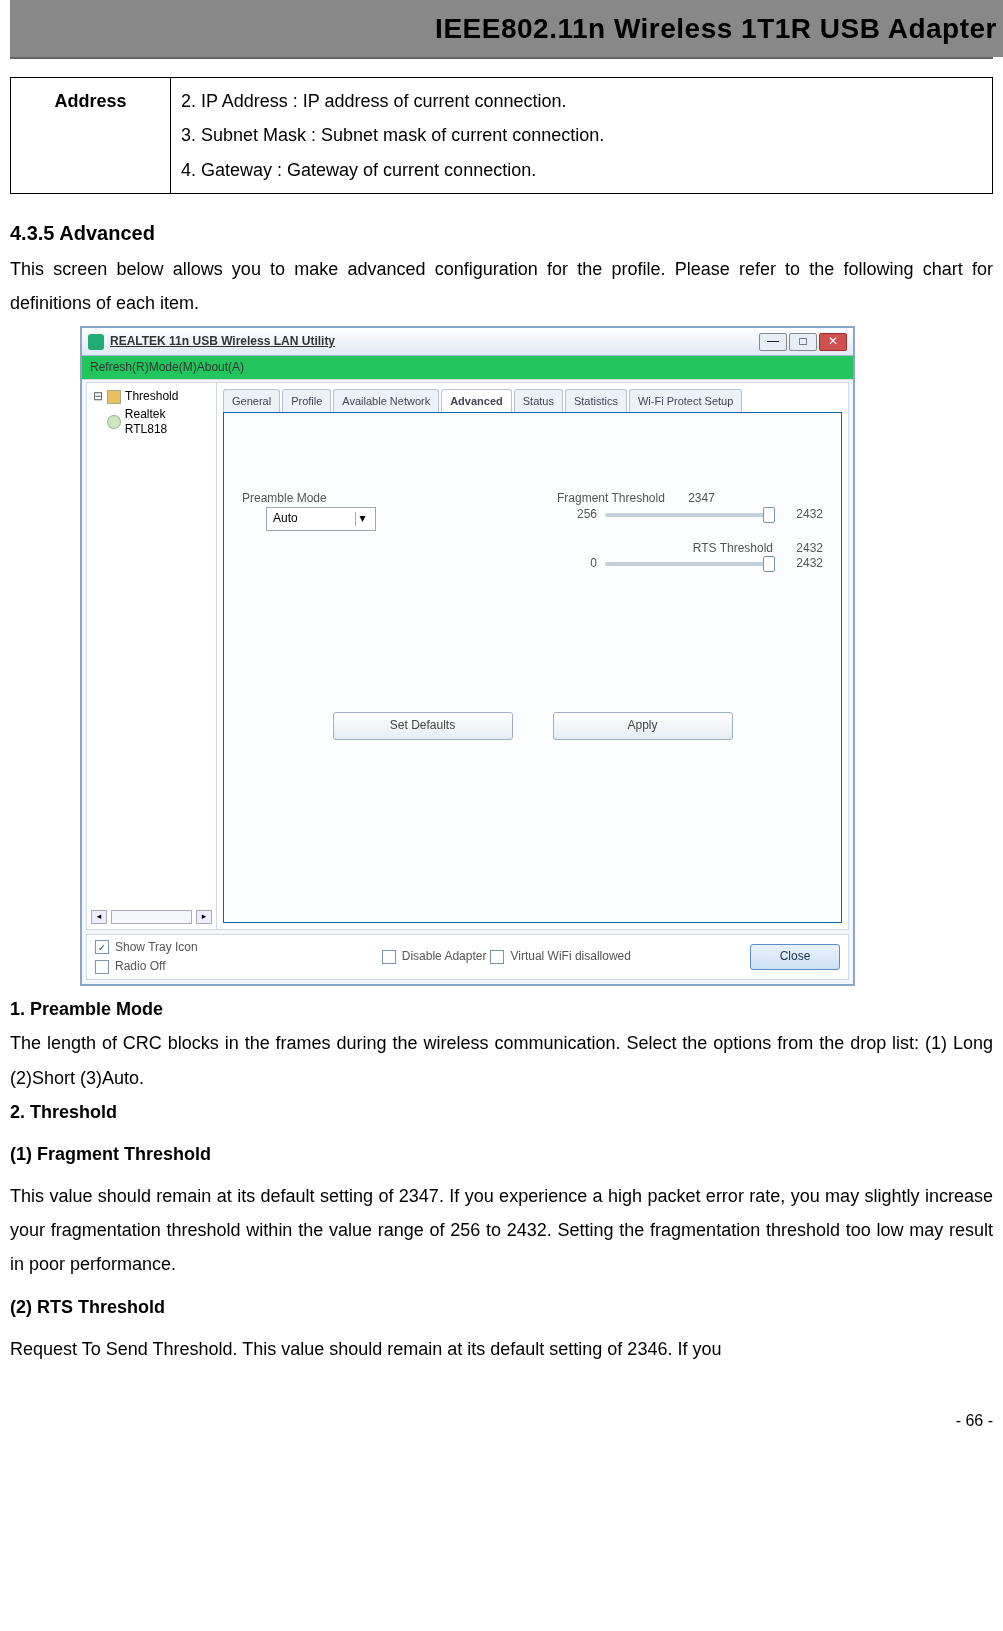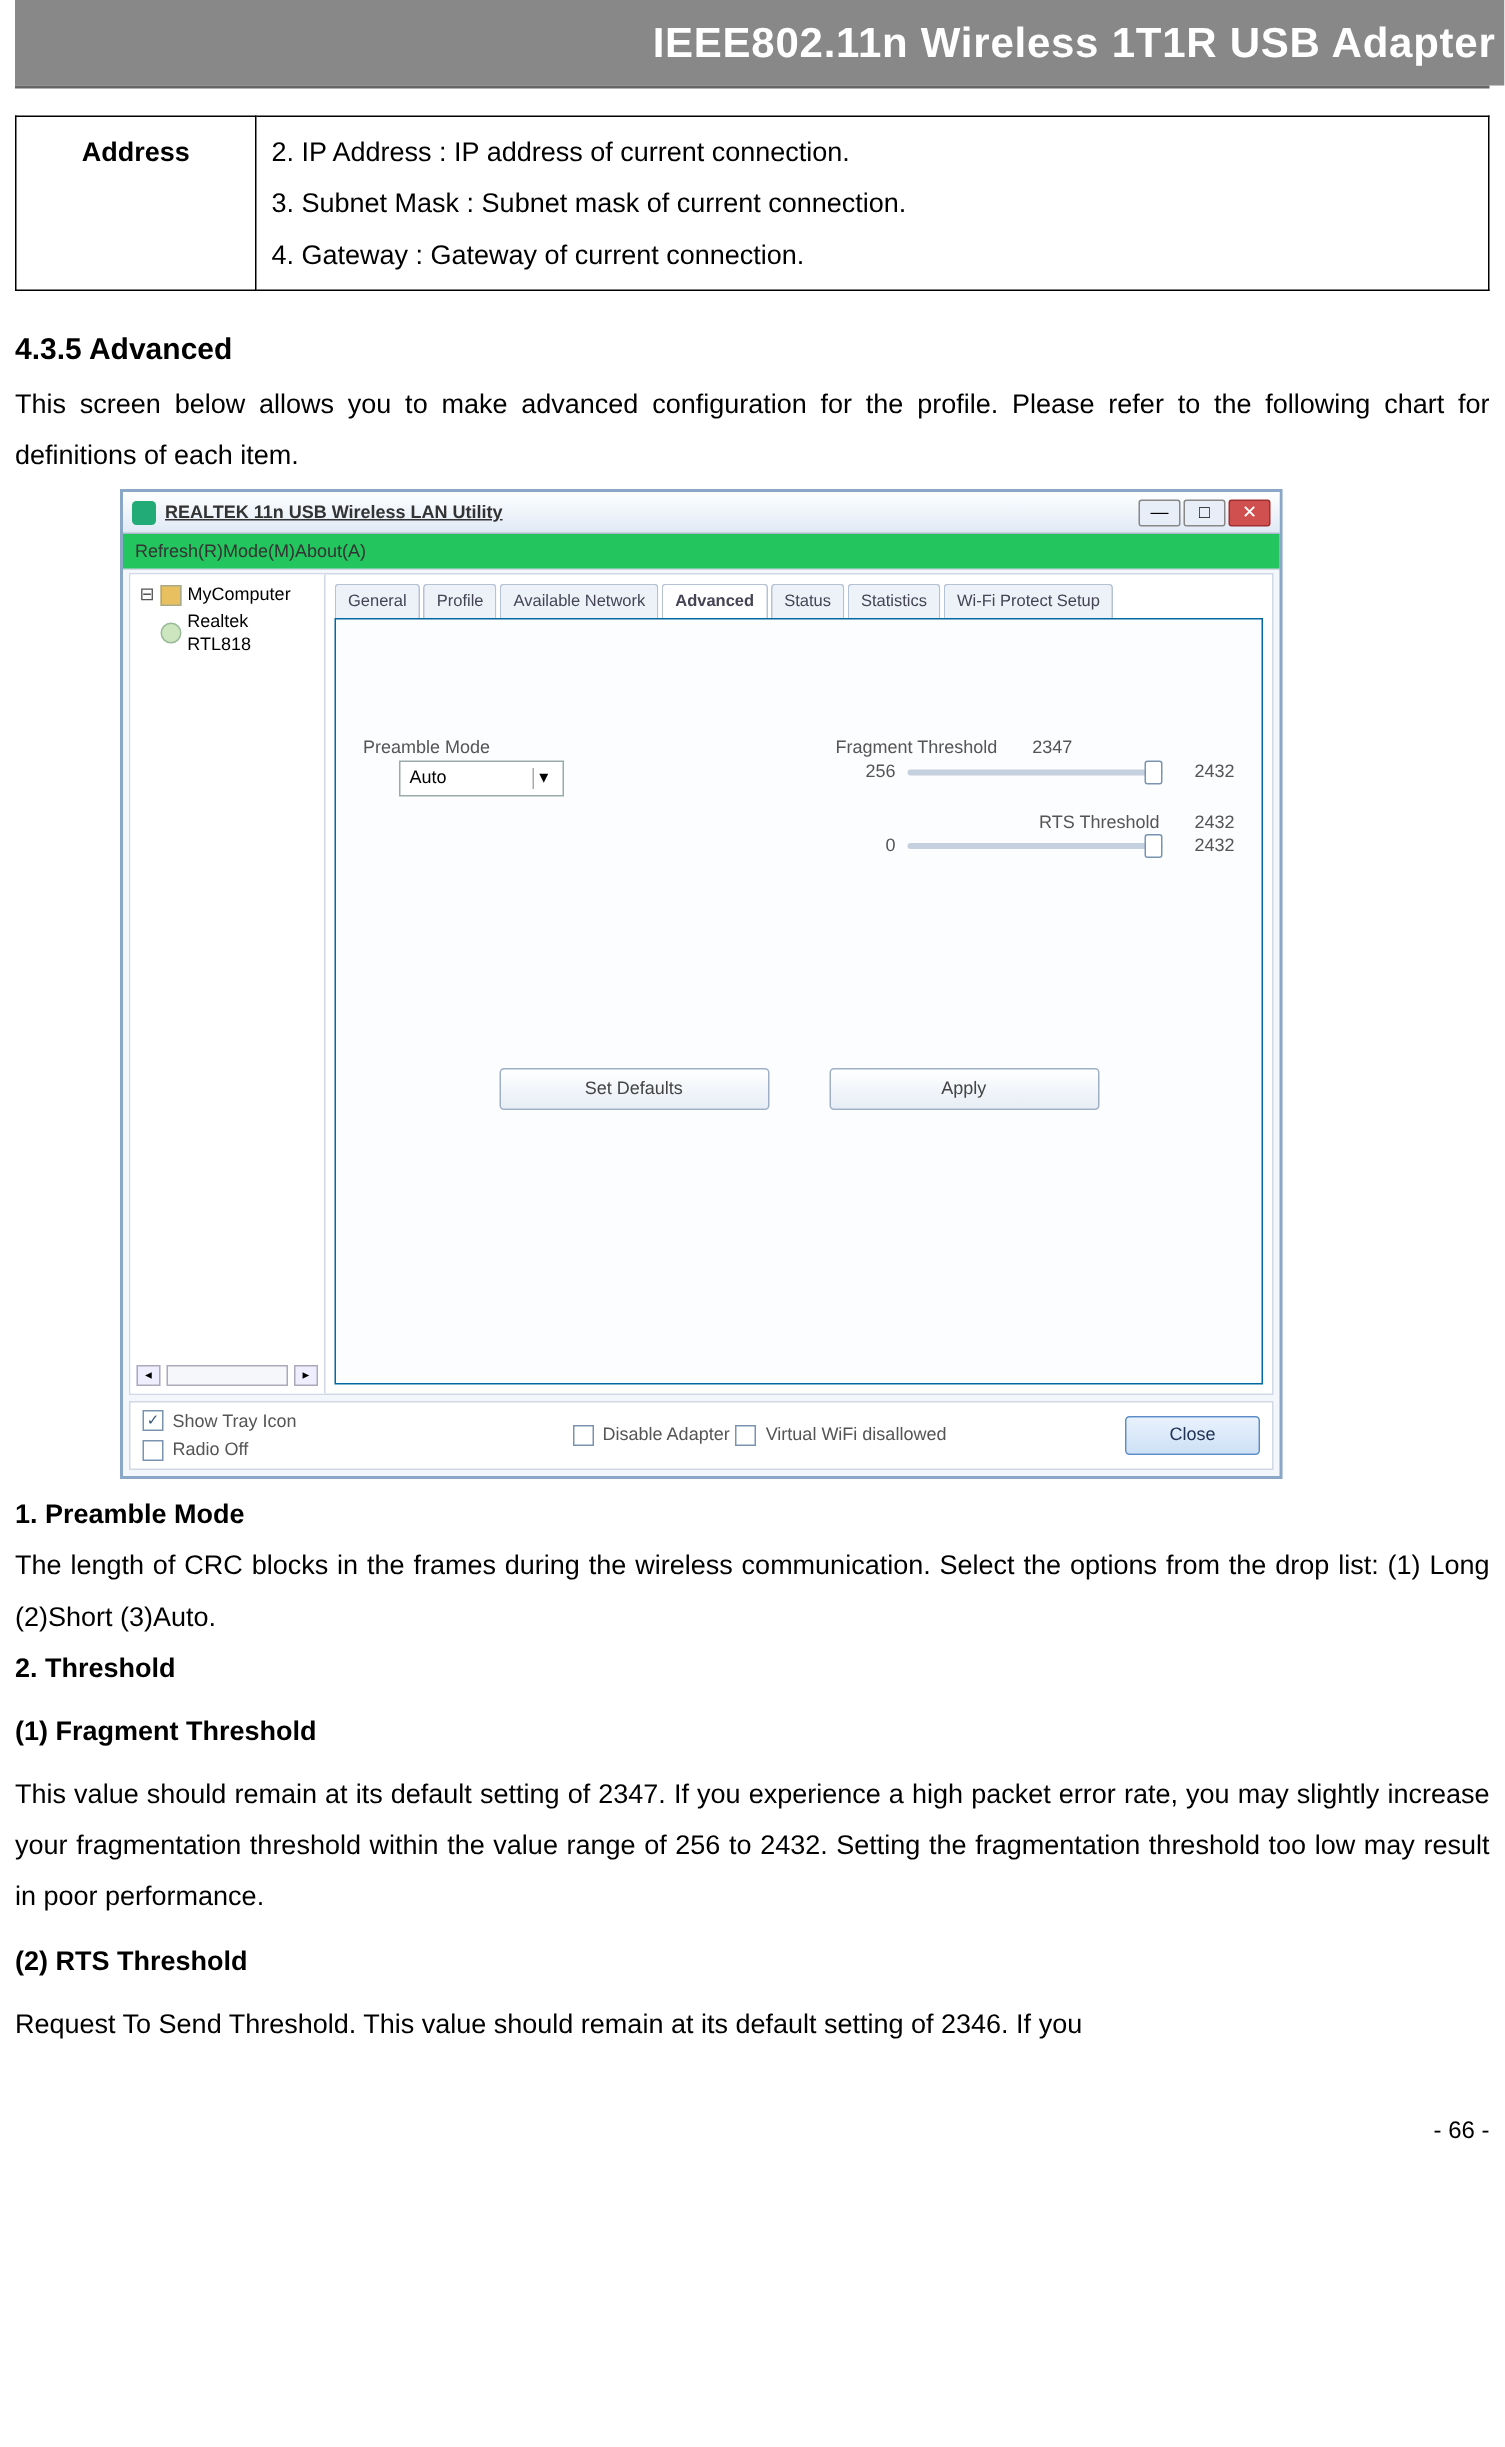--- a/index.html
+++ b/index.html
@@ -8,21 +8,21 @@
     font-size: 18px;
     color: #000;
     background: #fff;
     width: 1003px;
     margin: 0 auto;
     padding: 0 10px 40px 10px;
     line-height: 1.9;
   }
   .header-bar {
     background: #888;
-    color: #ffffff;
+    color: #000000;
     font-size: 28px;
     font-weight: bold;
     padding: 2px 6px;
     text-align: right;
     margin: 0 -10px 0 0;
     letter-spacing: 0.5px;
   }
   .hr-line { border-top: 2px solid #666; margin: 0 0 18px 0; }
   table.def { border-collapse: collapse; width: 100%; margin-bottom: 20px; }
   table.def td { border: 1px solid #000; padding: 6px 10px; vertical-align: top; font-size: 18px; line-height: 1.9; }
@@ -109,21 +109,21 @@
   <div class="menubar">
     <span>Refresh(R)</span>
     <span>Mode(M)</span>
     <span>About(A)</span>
   </div>
   <div class="content">
     <div class="tree">
       <div class="ln">
           <span style="color:#555">⊟</span>
           <span class="pc"></span>
-          <span>MyComputer</span>
+          <span>Threshold</span>
         </div>
       <div class="ln" style="margin-left:14px">
           <span class="dv"></span>
           <span>Realtek RTL818</span>
         </div>
       <div class="hscroll">
         <div class="sbtn">◂</div>
         <div class="sbar"></div>
         <div class="sbtn">▸</div>
       </div>

